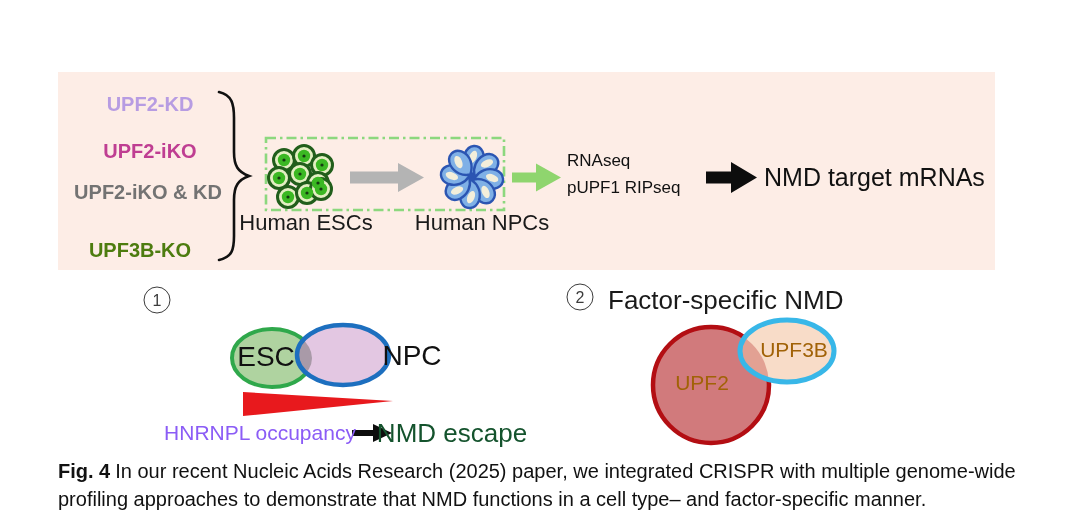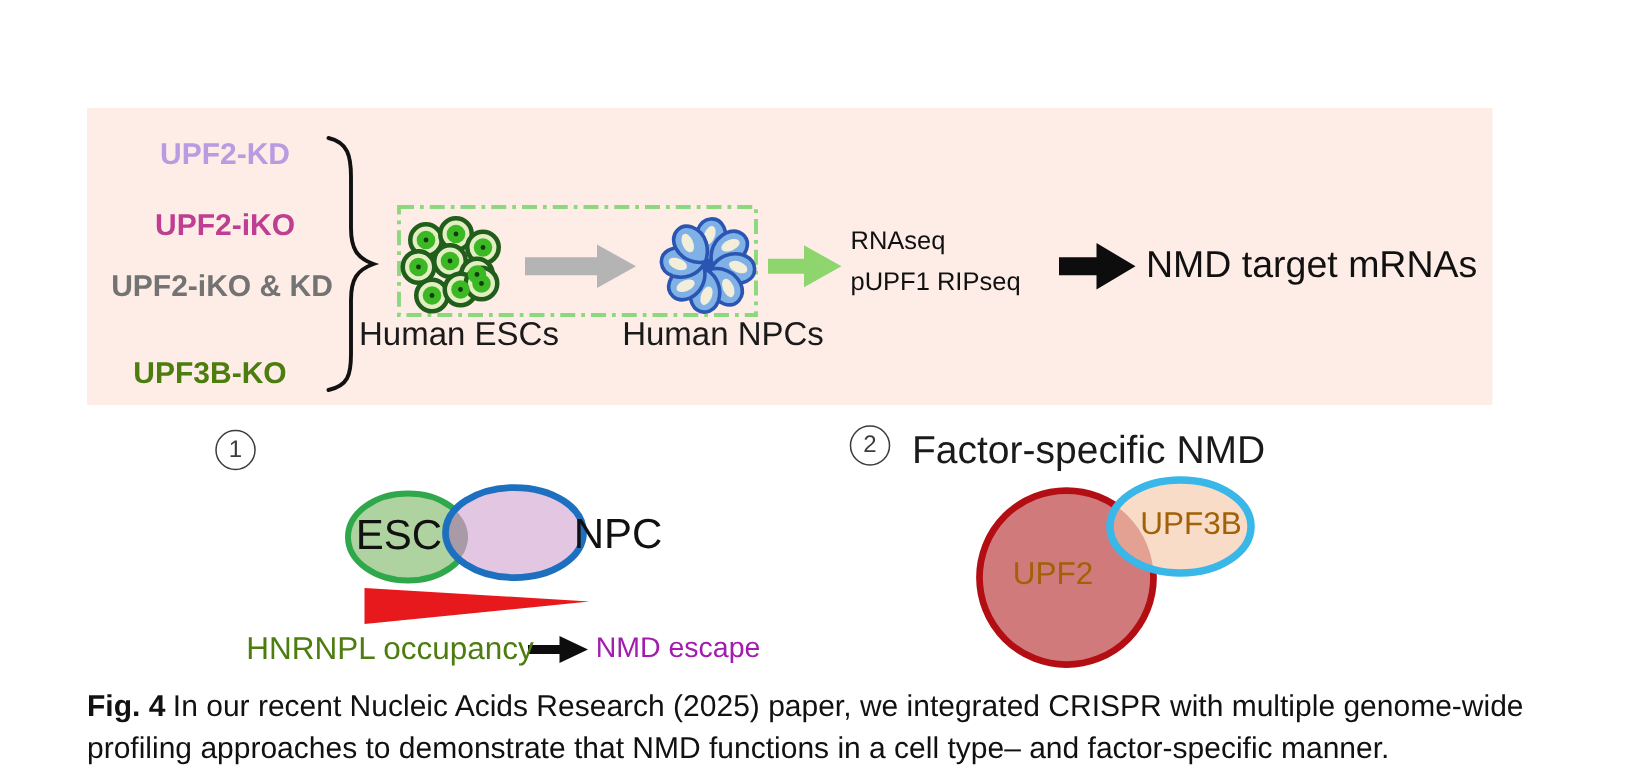--- a/index.html
+++ b/index.html
@@ -13,21 +13,21 @@
   .cell-label { font-size:22px; color:#1a1a1a; }
   .assay { font-size:17px; color:#111; }
   .result { font-size:25px; color:#111; }
   .sec-title { font-size:26px; color:#1a1a1a; }
   .num-badge { width:27px; height:27px; border:1.5px solid #3c3c3c; border-radius:50%;
                display:flex; align-items:center; justify-content:center;
                font-size:16px; color:#3c3c3c; background:transparent; }
   .venn-label { font-size:28px; color:#111; }
   .venn-label-sm { font-size:21px; color:#a16207; }
   .grad-label { font-size:21px; }
-  .escape-label { font-size:19px; color:#a21caf; }
+  .escape-label { font-size:26px; color:#14532d; }
   .caption { font-size:20px; color:#111; line-height:1.42; width:990px; }
   .caption .bold { font-weight:bold; margin-right:5px; }
   svg { display:block; }
 </style>
 </head>
 <body>
 
 <div class="canvas">
 
   <div class="abs panel" style="left: 58px; top: 72px; width: 937px; height: 198px; background-color: rgb(253, 237, 230);"></div>
@@ -157,21 +157,21 @@
   <div class="abs vc assay" style="left:567px; top:161px;">RNAseq</div>
   <div class="abs vc assay" style="left:567px; top:188px;">pUPF1 RIPseq</div>
 
   <div class="abs vc result" style="left:764px; top:177px;">NMD target mRNAs</div>
 
   <div class="abs cc num-badge" style="left:157px; top:300px;">
       <span>1</span>
     </div>
   <div class="abs cc venn-label" style="left:266px; top:357px;">ESC</div>
   <div class="abs cc venn-label" style="left:372px; top:356px;margin-left:40px;">NPC</div>
-  <div class="abs cc grad-label" style="left: 260px; top: 433px; color: #4d7c0f;">HNRNPL occupancy</div>
+  <div class="abs cc grad-label" style="left: 260px; top: 433px; color: #8b5cf6;">HNRNPL occupancy</div>
   <div class="abs cc escape-label" style="left:452px; top:433px;">NMD escape</div>
 
   <div class="abs cc num-badge" style="left:580px; top:297px;">
       <span>2</span>
     </div>
   <div class="abs vc sec-title" style="left:608px; top:300px;text-align:center;">Factor-specific NMD</div>
   <div class="abs cc venn-label-sm" style="left:702px; top:383px;">UPF2</div>
   <div class="abs cc venn-label-sm" style="left:794px; top:350px;">UPF3B</div>
 
   <div class="abs caption" style="left:58px; top:457px;">

